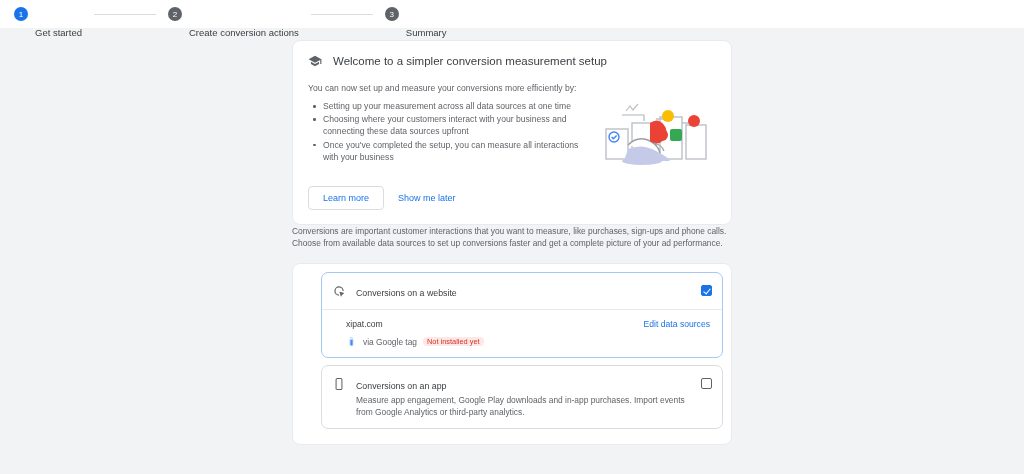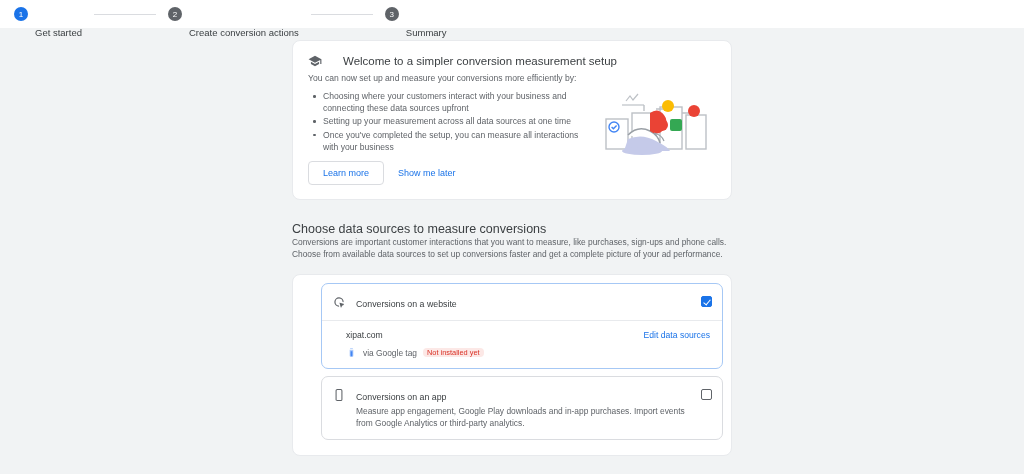--- a/index.html
+++ b/index.html
@@ -25,36 +25,36 @@
   .step-label{font-size:9.5px;color:#3c4043;white-space:nowrap;margin-top:36px;}
   .step-line{width:62px;height:1px;background:#dadce0;margin:0 12px;}
   
   .page{padding-top:12px;}
   .col{width:440px;margin:0 auto;}
   
   .welcome{
     background:#fff;border:1px solid #e8eaed;border-radius:8px;
     padding:13px 15px 14px 15px;box-sizing:border-box;position:relative;
   }
-  .welcome-head{display:flex;align-items:center;gap:21px;}
+  .welcome-head{display:flex;align-items:center;gap:11px;}
   .welcome-title{font-size:11.5px;color:#3c4043;}
-  .welcome-sub{font-size:8.6px;color:#5f6368;margin-top:5px;}
+  .welcome-sub{font-size:8.6px;color:#5f6368;margin-top:15px;}
   .welcome-body{display:flex;}
   .welcome-left{flex:1 1 auto;padding-right:8px;}
   ul.bullets{margin:7px 0 0 0;padding-left:15px;}
   ul.bullets li{
     font-size:8.6px;color:#5f6368;line-height:1.42;margin-bottom:1px;
     list-style:none;position:relative;
   }
   ul.bullets li:before{
     content:"";position:absolute;left:-10px;top:5px;
     width:2.5px;height:2.5px;background:#5f6368;border-radius:50%;
   }
   .illus{flex:0 0 auto;width:118px;padding-top:6px;}
-  .btn-row{display:flex;align-items:center;gap:14px;}
+  .btn-row{display:flex;align-items:center;gap:14px;margin-top:15px;}
   .btn-outline{
     border:1px solid #dadce0;border-radius:4px;background:#fff;
     color:#1a73e8;font-size:9px;padding:6px 14px;
     font-family:"Liberation Sans",sans-serif;cursor:pointer;
   }
   .btn-text{color:#1a73e8;font-size:9px;cursor:pointer;}
   
   .section-title{font-size:12.5px;color:#3c4043;margin:22px 0 0 0;}
   .section-desc{font-size:8.4px;color:#5f6368;line-height:1.45;margin-top:0;}
   
@@ -121,22 +121,22 @@
           <svg width="14" height="14" viewBox="0 0 24 24" fill="#5f6368">
             <path d="M12 3L1 9l11 6 9-4.91V17h2V9L12 3zM5 13.18v4L12 21l7-3.82v-4L12 17l-7-3.82z"></path>
           </svg>
         </span>
         <span class="welcome-title">Welcome to a simpler conversion measurement setup</span>
       </div>
       <div class="welcome-sub">You can now set up and measure your conversions more efficiently by:</div>
       <div class="welcome-body">
         <div class="welcome-left">
           <ul class="bullets">
+            <li>Setting up your measurement across all data sources at one time</li>
             <li>Choosing where your customers interact with your business and connecting these data sources upfront</li>
-            <li>Setting up your measurement across all data sources at one time</li>
             <li>Once you've completed the setup, you can measure all interactions with your business</li>
           </ul>
         </div>
         <div class="illus">
           <svg width="118" height="72" viewBox="0 0 118 72">
             <g fill="none" stroke="#bdc1c6" stroke-width="1.4">
               <rect x="8" y="30" width="22" height="30"></rect>
               <rect x="34" y="24" width="24" height="36"></rect>
               <rect x="62" y="18" width="22" height="42"></rect>
               <rect x="88" y="26" width="20" height="34"></rect>
@@ -159,21 +159,20 @@
             <path d="M56 44 q8 2 10 8" stroke="#9aa0a6" stroke-width="1.2" fill="none"></path>
           </svg>
         </div>
       </div>
       <div class="btn-row">
         <button class="btn-outline">Learn more</button>
         <span class="btn-text">Show me later</span>
       </div>
     </div>
 
-    <div class="section-title">Choose data sources to measure conversions</div>
     <div class="section-desc">Conversions are important customer interactions that you want to measure, like purchases, sign-ups and phone calls. Choose from available data sources to set up conversions faster and get a complete picture of your ad performance.</div>
 
     <div class="panel">
 
       <div class="opt selected">
         <div class="opt-main">
           <span class="opt-icon">
             <svg width="14" height="14" viewBox="0 0 24 24" fill="#5f6368">
               <path d="M11.71 17.99A6 6 0 0 1 12 6a6 6 0 0 1 5.99 5.71l2 .6A8 8 0 1 0 12 20h.31l-.6-2.01zM20.79 15.5l-7.3-2.2a.5.5 0 0 0-.62.62l2.2 7.3c.13.43.72.46.9.05l1.2-2.72 2.72-1.2c.41-.18.38-.77-.05-.9z"></path>
             </svg>

